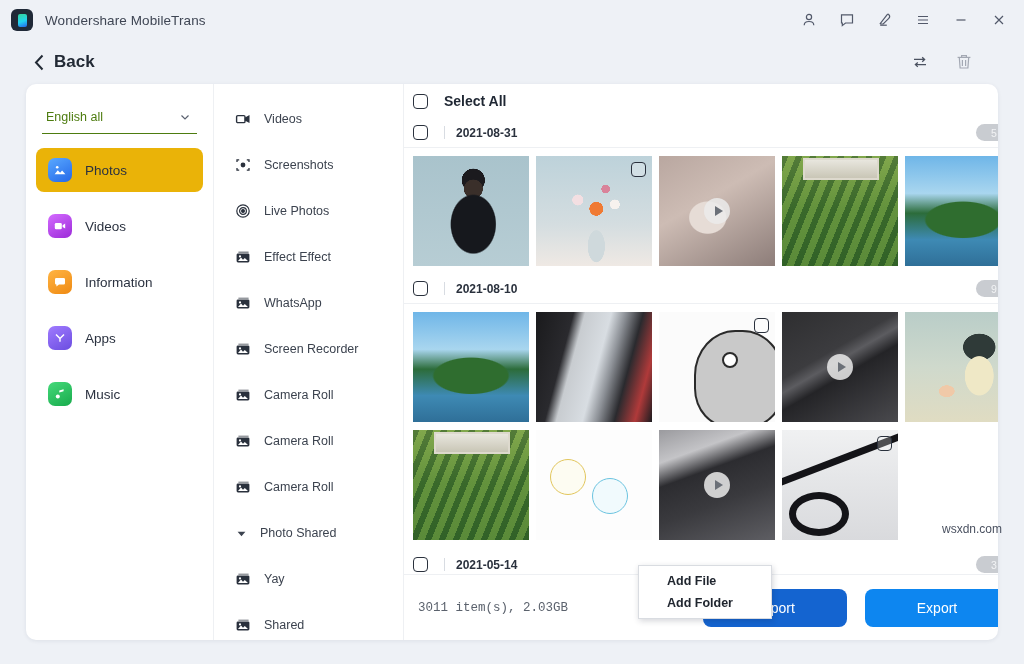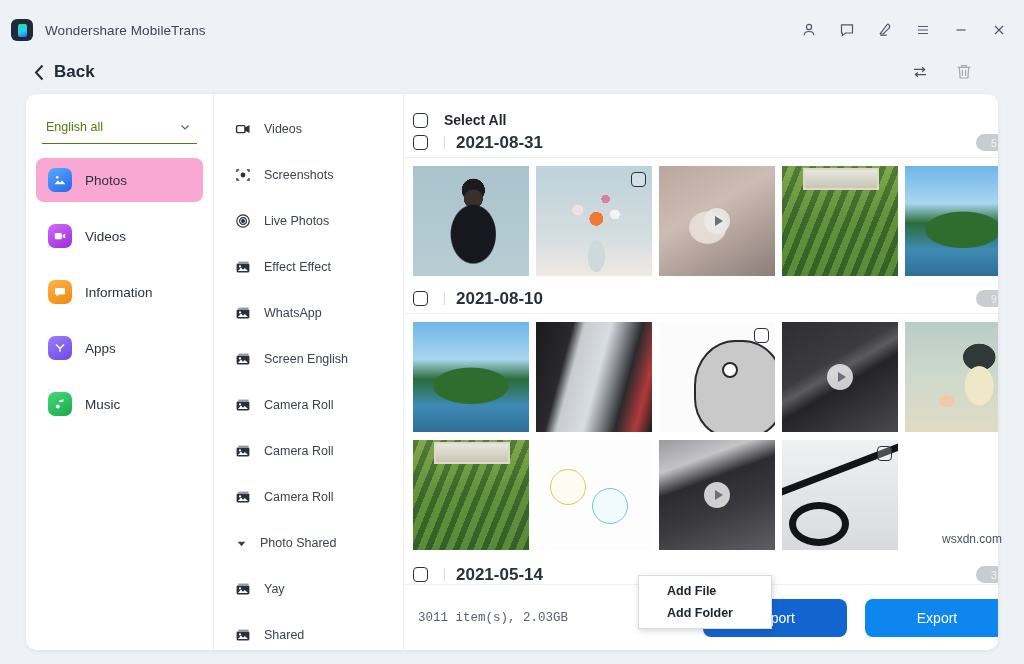--- a/index.html
+++ b/index.html
@@ -6,21 +6,20 @@
   html, body {
     width: 1024px; height: 664px;
     font-family: "Liberation Sans", sans-serif;
     background: #eef1f6;
     overflow: hidden;
   }
   .app {
     position: relative;
     width: 1024px; height: 540px;
     background: #eef1f6;
-    margin-top: 10px;
   }
 
   
   .titlebar {
     position: absolute; left: 0; top: 0; width: 1024px; height: 40px;
     display: flex; align-items: center;
   }
   .app-logo {
     width: 22px; height: 22px; margin-left: 11px; border-radius: 6px;
     background: #1f2937;
@@ -83,21 +82,21 @@
     padding: 0 6px 0 4px;
   }
   .lang-select .caret { margin-left: auto; }
   .nav { margin-top: 14px; }
   .nav-item {
     height: 44px; margin: 0 10px; border-radius: 8px;
     display: flex; align-items: center; gap: 13px;
     padding-left: 12px;
     margin-bottom: 12px;
   }
-  .nav-item.active { background: #f9a8d4; }
+  .nav-item.active { background: #eab308; }
   .nav-ico {
     width: 24px; height: 24px; border-radius: 7px; flex: none;
     display: flex; align-items: center; justify-content: center;
     color: #fff;
   }
   .ico-photos { background: linear-gradient(150deg,#5aa9ff,#2468e8); }
   .ico-videos { background: linear-gradient(150deg,#d46bff,#9b2bd8); }
   .ico-info   { background: linear-gradient(150deg,#ffb443,#ef8a12); }
   .ico-music  { background: linear-gradient(150deg,#45d97a,#18ab4c); }
   .ico-apps   { background: linear-gradient(150deg,#a07bff,#6b4de0); }
@@ -124,32 +123,32 @@
   .gallery {
     flex: 1; height: 100%;
     position: relative;
     display: flex; flex-direction: column;
   }
   .gal-scroll {
     flex: 1; overflow: hidden; position: relative;
     padding: 0 10px 0 0;
   }
   .selectall {
-    height: 34px; display: flex; align-items: flex-end; gap: 16px;
+    height: 34px; display: flex; align-items: center; gap: 16px;
     padding-left: 9px;
   }
   .selectall .txt { font-size: 14px; font-weight: bold; color: #1f2733; }
   .datebar {
     height: 30px; display: flex; align-items: center; gap: 0px;
     padding-left: 9px;
     border-bottom: 1px solid #eef0f3;
     position: relative;
   }
   .datebar .sep { width: 1px; height: 13px; background: #d8dce2; margin: 0 11px 0 16px; }
-  .datebar .dt { font-size: 17px; font-weight: bold; color: #2a313d; }
+  .datebar .dt { font-size: 12px; font-weight: bold; color: #2a313d; }
   .badge {
     margin-left: auto; margin-right: 9px;
     min-width: 36px; height: 17px; border-radius: 9px;
     background: #c9ccd1; color: #f2f3f5;
     font-size: 10.5px; display: flex; align-items: center; justify-content: center;
   }
   .cbx {
     width: 15px; height: 15px; border: 1.4px solid #2a313d;
     border-radius: 4px; background: #fff; flex: none;
   }
@@ -464,21 +463,21 @@
 
       <div class="album">
         <span class="aico">
           <svg width="16" height="16" viewBox="0 0 16 16" fill="#2a313d">
               <path d="M3.4 2.6h10.2v1.3H3.4z" opacity=".55"></path>
               <rect x="1.6" y="4.4" width="12.8" height="9" rx="1.4"></rect>
               <circle cx="5" cy="7.4" r="1.1" fill="#fff"></circle>
               <path d="M3 12l3-3.4 2 2.2 1.8-1.8L13 12z" fill="#fff"></path>
             </svg>
         </span>
-        <span class="albl">Screen English</span>
+        <span class="albl">Screen Recorder</span>
       </div>
 
       <div class="album">
         <span class="aico">
           <svg width="16" height="16" viewBox="0 0 16 16" fill="#2a313d">
               <path d="M3.4 2.6h10.2v1.3H3.4z" opacity=".55"></path>
               <rect x="1.6" y="4.4" width="12.8" height="9" rx="1.4"></rect>
               <circle cx="5" cy="7.4" r="1.1" fill="#fff"></circle>
               <path d="M3 12l3-3.4 2 2.2 1.8-1.8L13 12z" fill="#fff"></path>
             </svg>

